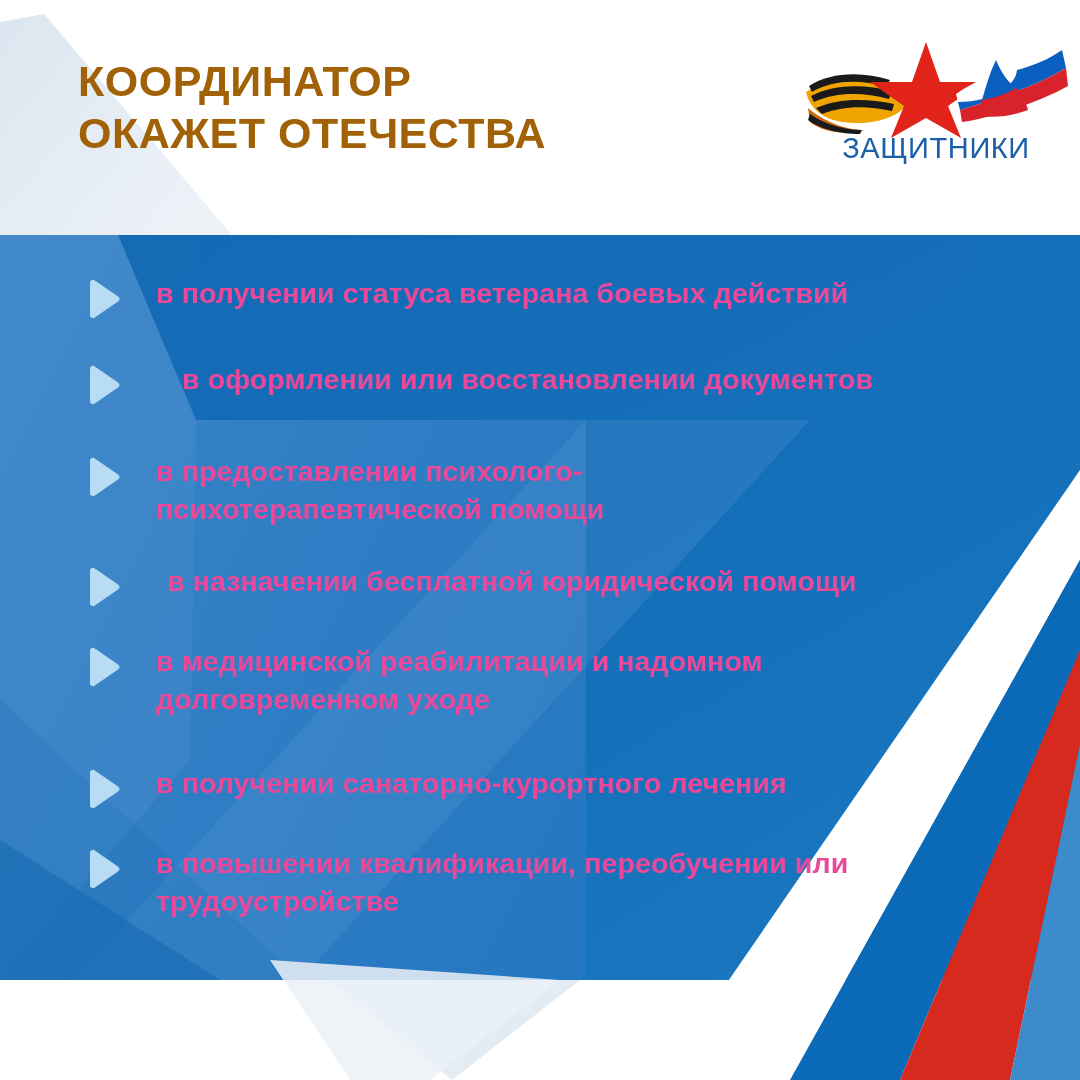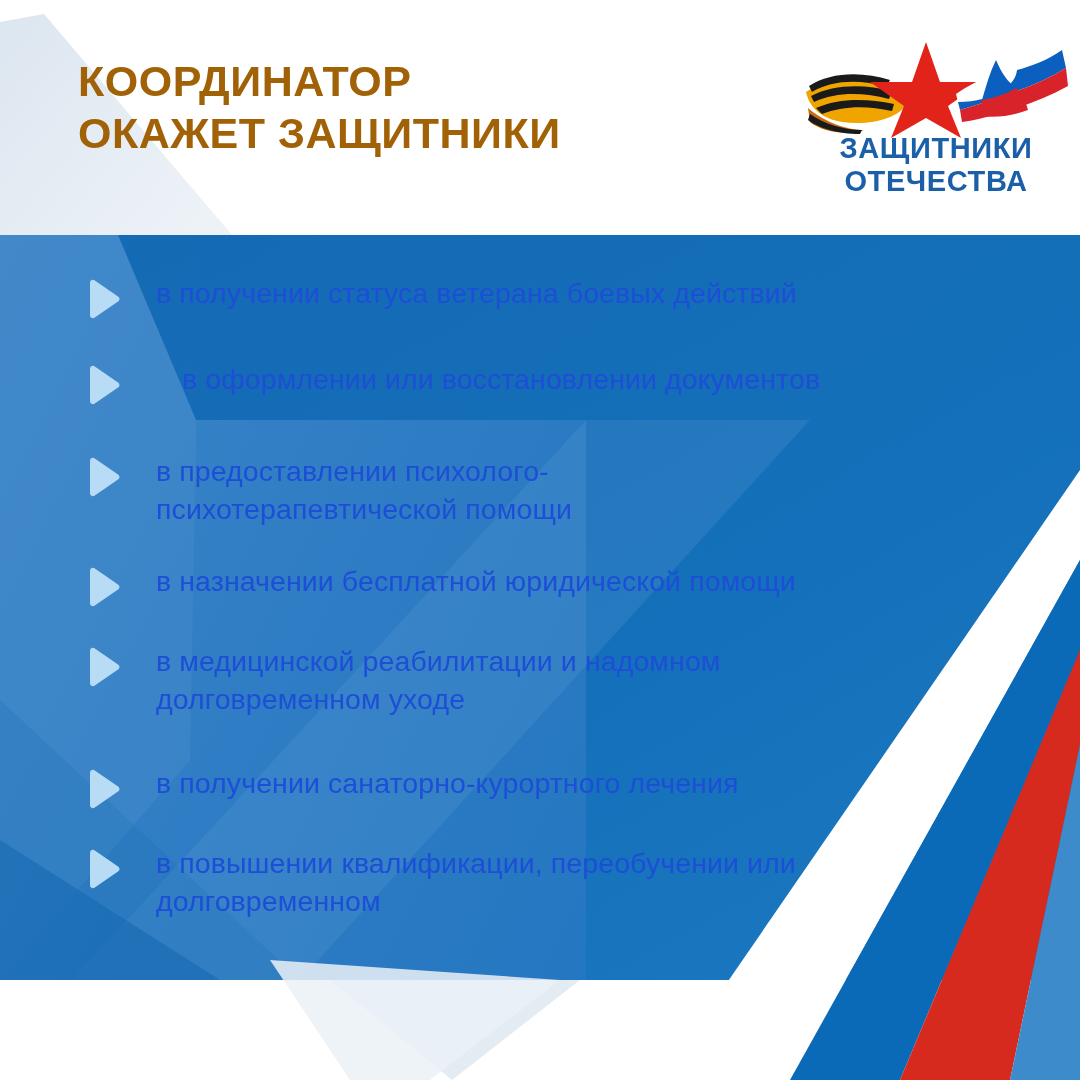--- a/index.html
+++ b/index.html
@@ -72,21 +72,21 @@
   .logo-text {
     position: absolute;
     left: 0;
     top: 98px;
     width: 272px;
     text-align: center;
   }
   .logo-text-line {
     color: #1B5FA8;
     font-size: 29px;
-    font-weight: bold;
+    font-weight: normal;
     letter-spacing: 0.6px;
     line-height: 1.13;
     text-align: center;
   }
 
   
   .list {
     position: absolute;
     left: 0;
     top: 235px;
@@ -105,23 +105,23 @@
 
   .bullet {
     flex: 0 0 auto;
     width: 38px;
     height: 40px;
     margin-right: 34px;
     margin-top: 4px;
   }
 
   .item-text {
-    color: #1d4ed8;
+    color: #ec4899;
     font-size: 28.5px;
-    font-weight: normal;
+    font-weight: bold;
     line-height: 1.33;
     letter-spacing: 0.1px;
     max-width: 830px;
   }
 
   .footer-area {
     position: absolute;
     left: 0;
     top: 980px;
     width: 1080px;
@@ -188,21 +188,21 @@
 
     <polygon points="0,980 1080,980 1080,1080 0,1080" fill="#FFFFFF" opacity="0"></polygon>
   </svg>
 
   <svg class="bg-art" viewBox="0 0 1080 1080" width="1080" height="1080" style="z-index:1;">
   </svg>
 
   <div class="header">
     <div class="title-block">
       <div class="title-line">КООРДИНАТОР</div>
-      <div class="title-line">ОКАЖЕТ ЗАЩИТНИКИ</div>
+      <div class="title-line">ОКАЖЕТ ОТЕЧЕСТВА</div>
     </div>
 
     <div class="logo">
       <svg class="logo-mark" viewBox="0 0 272 104">
 
         <g>
           <path d="M6,58 C28,42 62,40 92,50 C104,54 110,60 106,70
                    C100,84 70,92 42,88 C24,85 10,76 6,58 Z" fill="#F0A400"></path>
           <path d="M9,52 C30,38 62,37 90,46 L86,53 C60,45 32,46 12,58 Z" fill="#1A1A1A"></path>
           <path d="M11,62 C34,50 64,50 92,57 L89,65 C62,58 36,58 14,68 Z" fill="#1A1A1A"></path>
@@ -228,21 +228,20 @@
                    C206,32 200,24 198,14 Z" fill="#FFFFFF"></path>
           <path d="M196,26 C202,40 208,48 216,54 C206,60 194,64 182,66
                    C186,52 190,38 196,26 Z" fill="#0B5FBF"></path>
           <path d="M182,66 C194,64 206,60 216,54 C222,60 226,68 228,76
                    C212,82 196,84 180,82 Z" fill="#D8232A"></path>
         </g>
       </svg>
 
       <div class="logo-text">
         <div class="logo-text-line">ЗАЩИТНИКИ</div>
-        <div class="logo-text-line">ОТЕЧЕСТВА</div>
       </div>
     </div>
   </div>
 
   <div class="list">
 
     <div class="list-item" style="top:40px;">
       <svg class="bullet" viewBox="0 0 38 40">
         <path d="M6,4 C6,1.4 8.6,0 10.8,1.4 L34,17.4 C36,18.8 36,21.2 34,22.6 L10.8,38.6 C8.6,40 6,38.6 6,36 Z" fill="#B8DCF5"></path>
       </svg>
@@ -256,21 +255,21 @@
       <div class="item-text">в оформлении или восстановлении документов</div>
     </div>
 
     <div class="list-item" style="top:218px;">
       <svg class="bullet" viewBox="0 0 38 40">
         <path d="M6,4 C6,1.4 8.6,0 10.8,1.4 L34,17.4 C36,18.8 36,21.2 34,22.6 L10.8,38.6 C8.6,40 6,38.6 6,36 Z" fill="#B8DCF5"></path>
       </svg>
       <div class="item-text" style="max-width:560px;">в предоставлении психолого-психотерапевтической помощи</div>
     </div>
 
-    <div class="list-item" style="top:328px;">
+    <div class="list-item" style="top:328px;gap:11px;">
       <svg class="bullet" viewBox="0 0 38 40">
         <path d="M6,4 C6,1.4 8.6,0 10.8,1.4 L34,17.4 C36,18.8 36,21.2 34,22.6 L10.8,38.6 C8.6,40 6,38.6 6,36 Z" fill="#B8DCF5"></path>
       </svg>
       <div class="item-text">в назначении бесплатной юридической помощи</div>
     </div>
 
     <div class="list-item" style="top:408px;">
       <svg class="bullet" viewBox="0 0 38 40">
         <path d="M6,4 C6,1.4 8.6,0 10.8,1.4 L34,17.4 C36,18.8 36,21.2 34,22.6 L10.8,38.6 C8.6,40 6,38.6 6,36 Z" fill="#B8DCF5"></path>
       </svg>
@@ -281,20 +280,20 @@
       <svg class="bullet" viewBox="0 0 38 40">
         <path d="M6,4 C6,1.4 8.6,0 10.8,1.4 L34,17.4 C36,18.8 36,21.2 34,22.6 L10.8,38.6 C8.6,40 6,38.6 6,36 Z" fill="#B8DCF5"></path>
       </svg>
       <div class="item-text">в получении санаторно-курортного лечения</div>
     </div>
 
     <div class="list-item" style="top:610px;">
       <svg class="bullet" viewBox="0 0 38 40">
         <path d="M6,4 C6,1.4 8.6,0 10.8,1.4 L34,17.4 C36,18.8 36,21.2 34,22.6 L10.8,38.6 C8.6,40 6,38.6 6,36 Z" fill="#B8DCF5"></path>
       </svg>
-      <div class="item-text" style="max-width:740px;">в повышении квалификации, переобучении или долговременном</div>
+      <div class="item-text" style="max-width:740px;">в повышении квалификации, переобучении или трудоустройстве</div>
     </div>
 
   </div>
 
   <div class="footer-area"></div>
 
 </div>
 
 </body></html>

